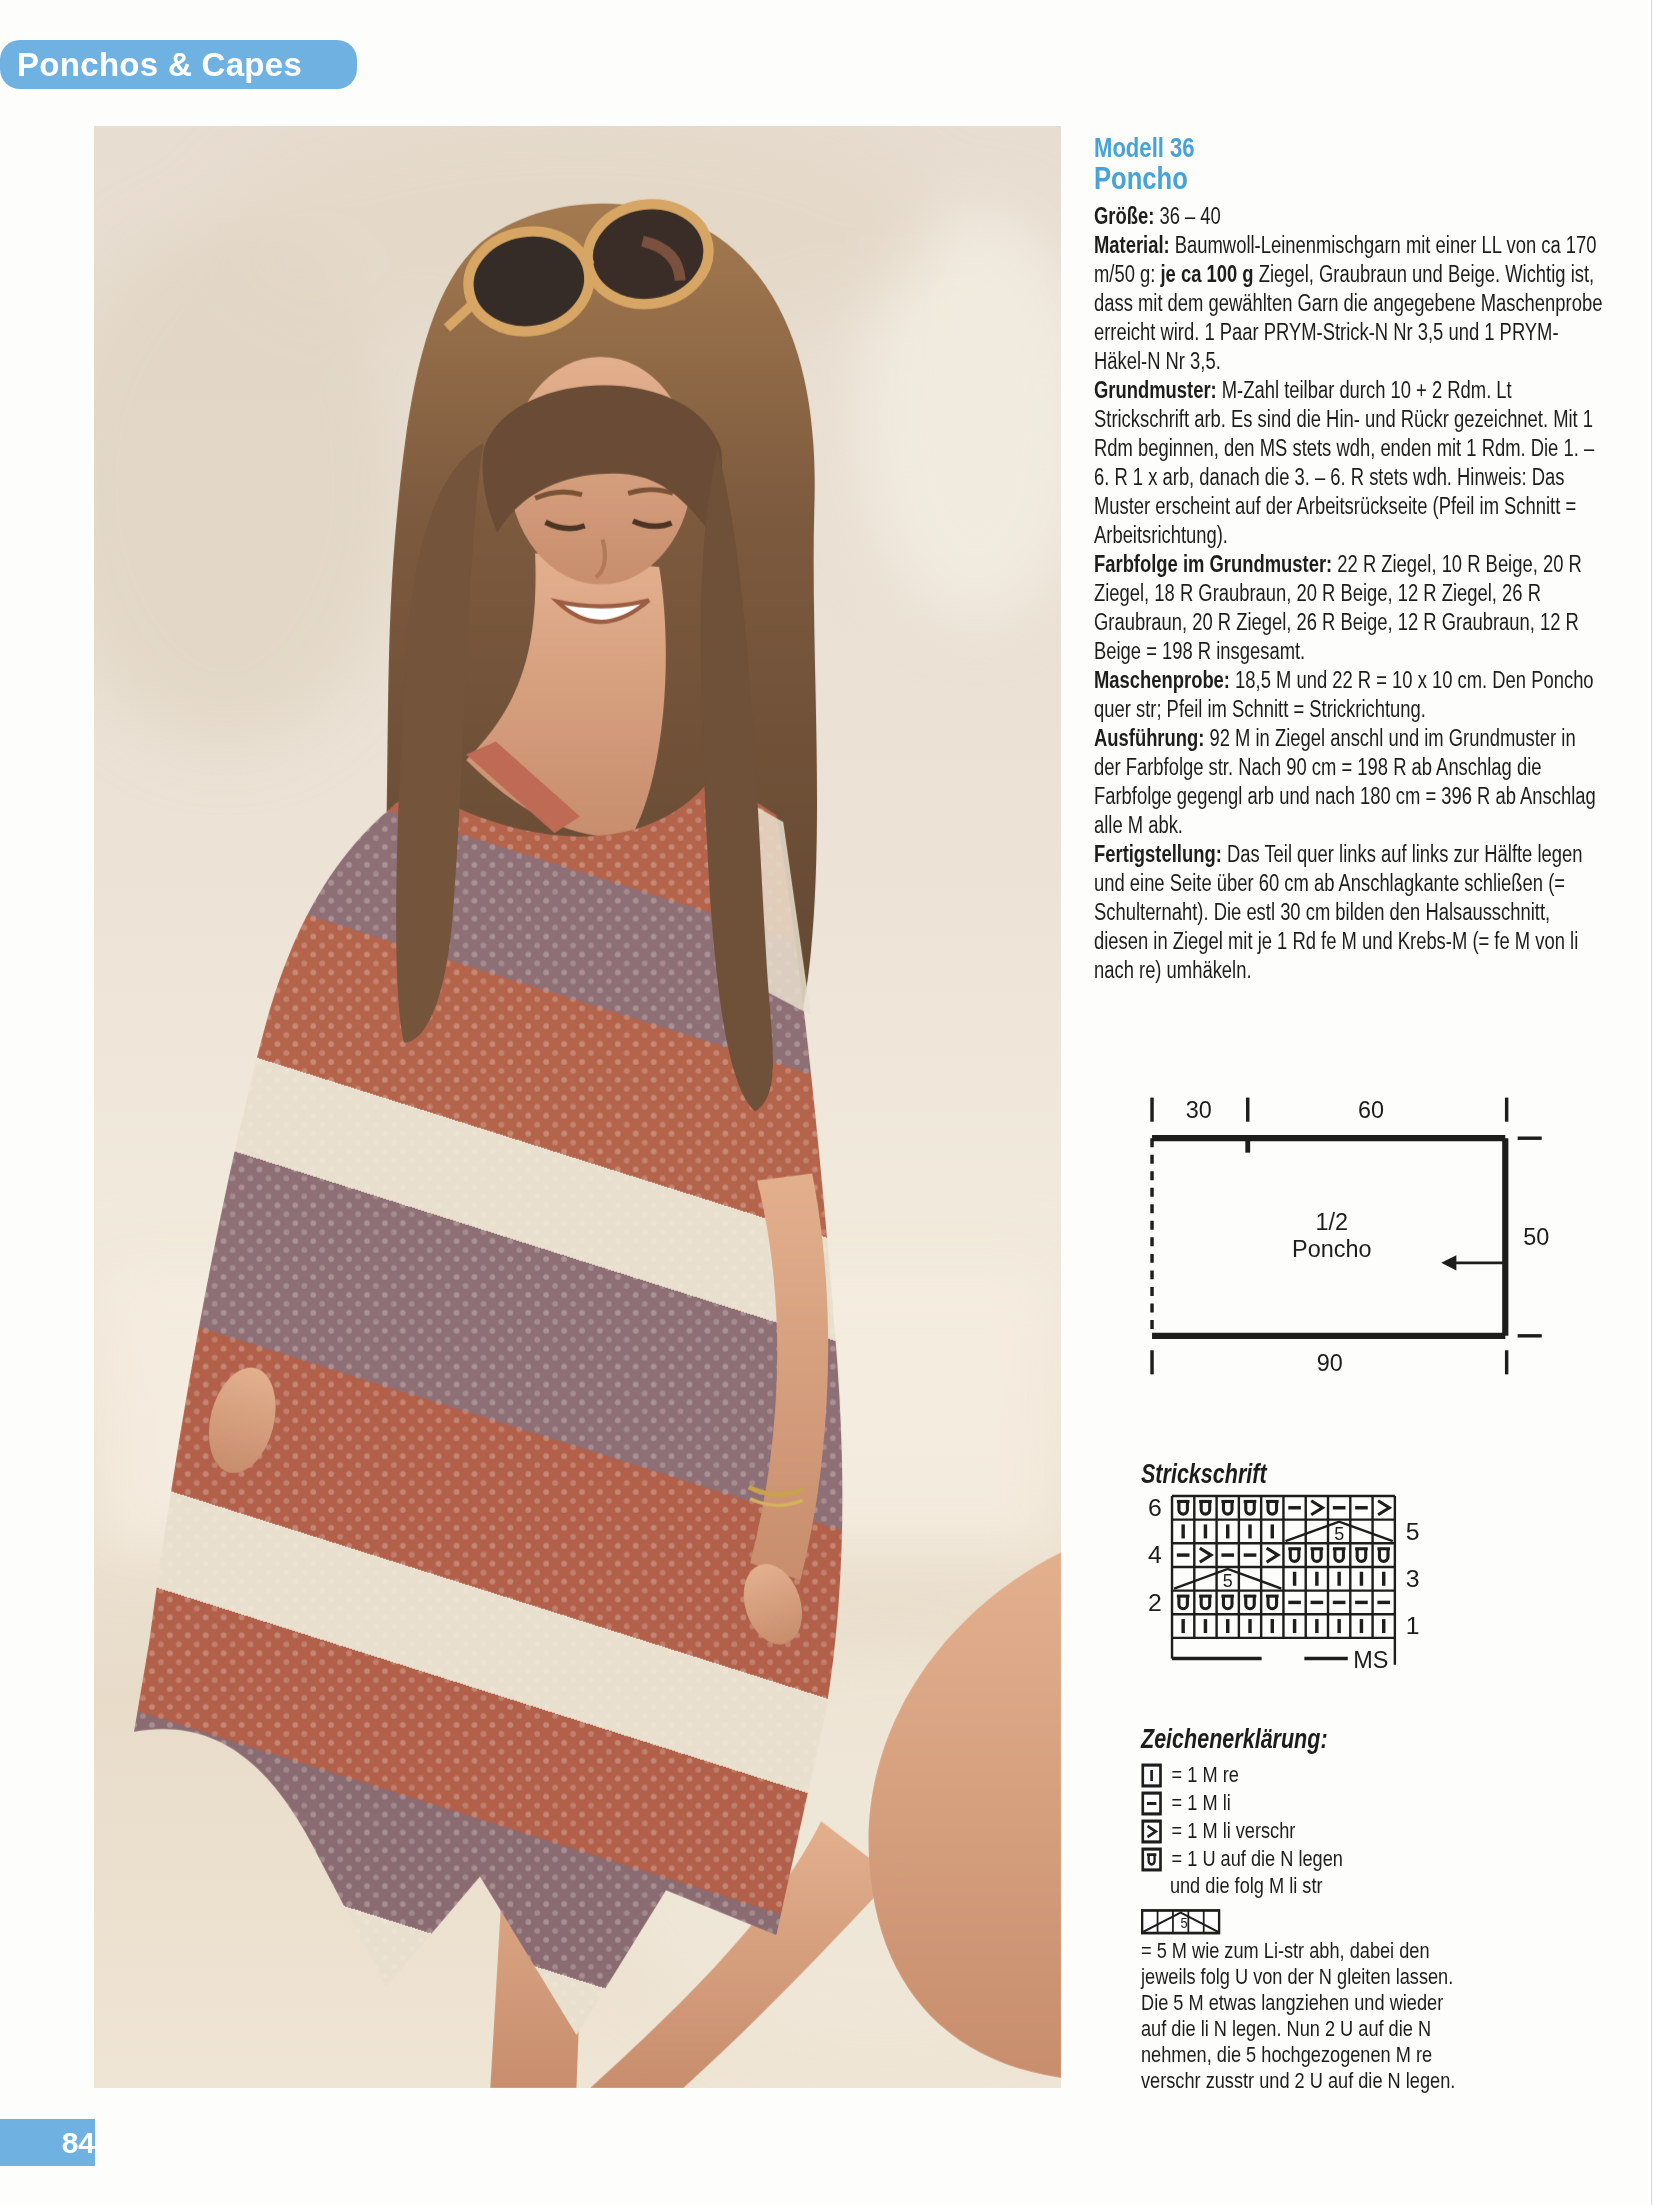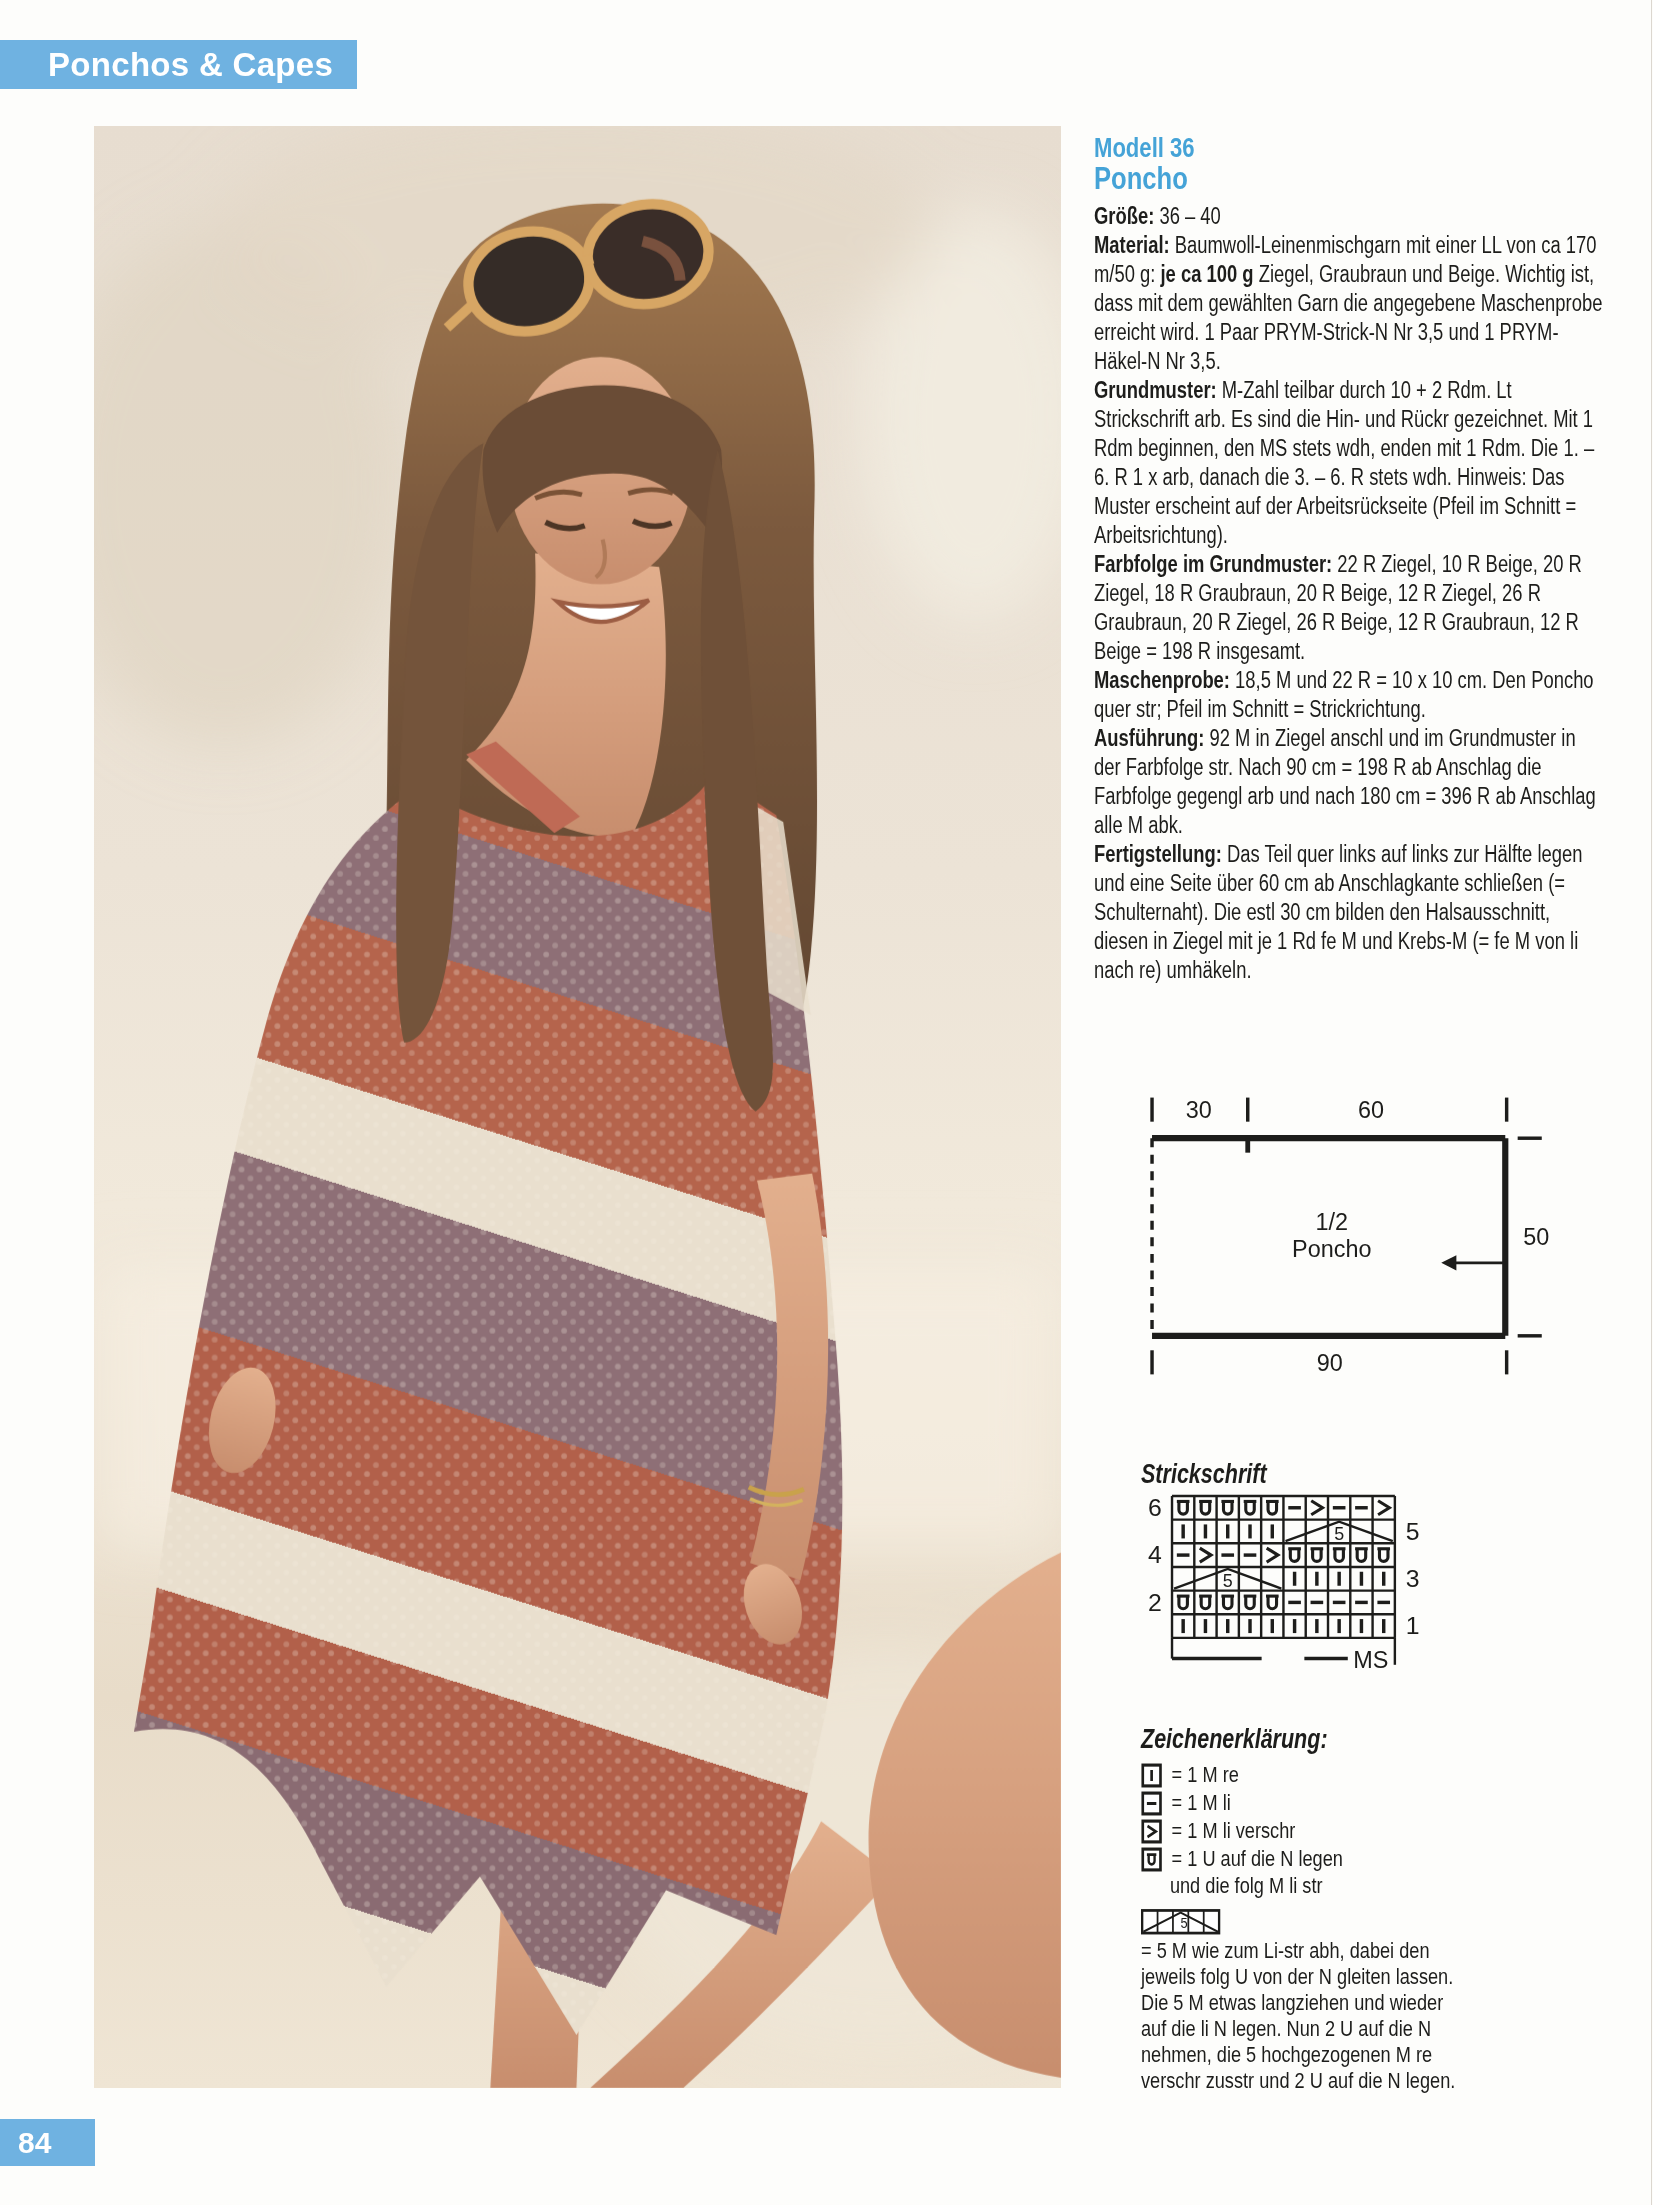--- a/index.html
+++ b/index.html
@@ -1,22 +1,22 @@
 <!DOCTYPE html>
 <html lang="de" style="font-size:11px"><head>
 <meta charset="utf-8">
 <style>
   html,body{margin:0;padding:0;}
   body{width:1654px;height:2205px;background:#fdfdfb;font-family:"Liberation Sans",sans-serif;color:#1d1d1b;position:relative;overflow:hidden;}
   #page{position:absolute;inset:0;}
   .page-edge{position:absolute;right:2.1px;top:0;bottom:0;width:1.4px;background:#dcd7d0;}
   .tab{position:absolute;left:0;top:40px;width:357px;height:49px;background:#6FB2E1;color:#fff;
-       font-size:33px;font-weight:bold;line-height:49px;padding-left:48px;box-sizing:border-box;letter-spacing:0.3px;}
+       font-size:33px;font-weight:bold;line-height:49px;padding-left:17px;box-sizing:border-box;letter-spacing:0.3px;border-radius:20px;}
   .pagenum{position:absolute;left:0;top:2119px;width:95px;height:47px;background:#6FB2E1;color:#fff;
-       font-size:30px;font-weight:bold;line-height:47px;text-align:left;padding-left:18px;box-sizing:border-box;}
+       font-size:30px;font-weight:bold;line-height:47px;text-align:right;padding-left:18px;box-sizing:border-box;}
   .photo{position:absolute;left:94px;top:126px;width:967px;height:1962px;overflow:hidden;background:#e9e0d2;}
   .photo svg{display:block;}
   .rcol{position:absolute;left:1094px;top:133px;width:641px;transform:scaleX(.80);transform-origin:left top;}
   .model{color:#45A3D7;font-size:27.6px;font-weight:bold;line-height:29px;margin:0;}
   .title{color:#45A3D7;font-size:32px;font-weight:bold;line-height:33px;margin:0 0 6.9px 0;}
   .sec{margin:0;font-size:23px;line-height:29px;}
   .sec b{font-weight:bold;}
   .schematic{position:absolute;left:1130px;top:1085px;}
   .chart-title,.legend-title{position:absolute;left:1141px;font-size:27.6px;font-weight:bold;font-style:italic;
        transform:scaleX(.78);transform-origin:left top;white-space:nowrap;margin:0;}

